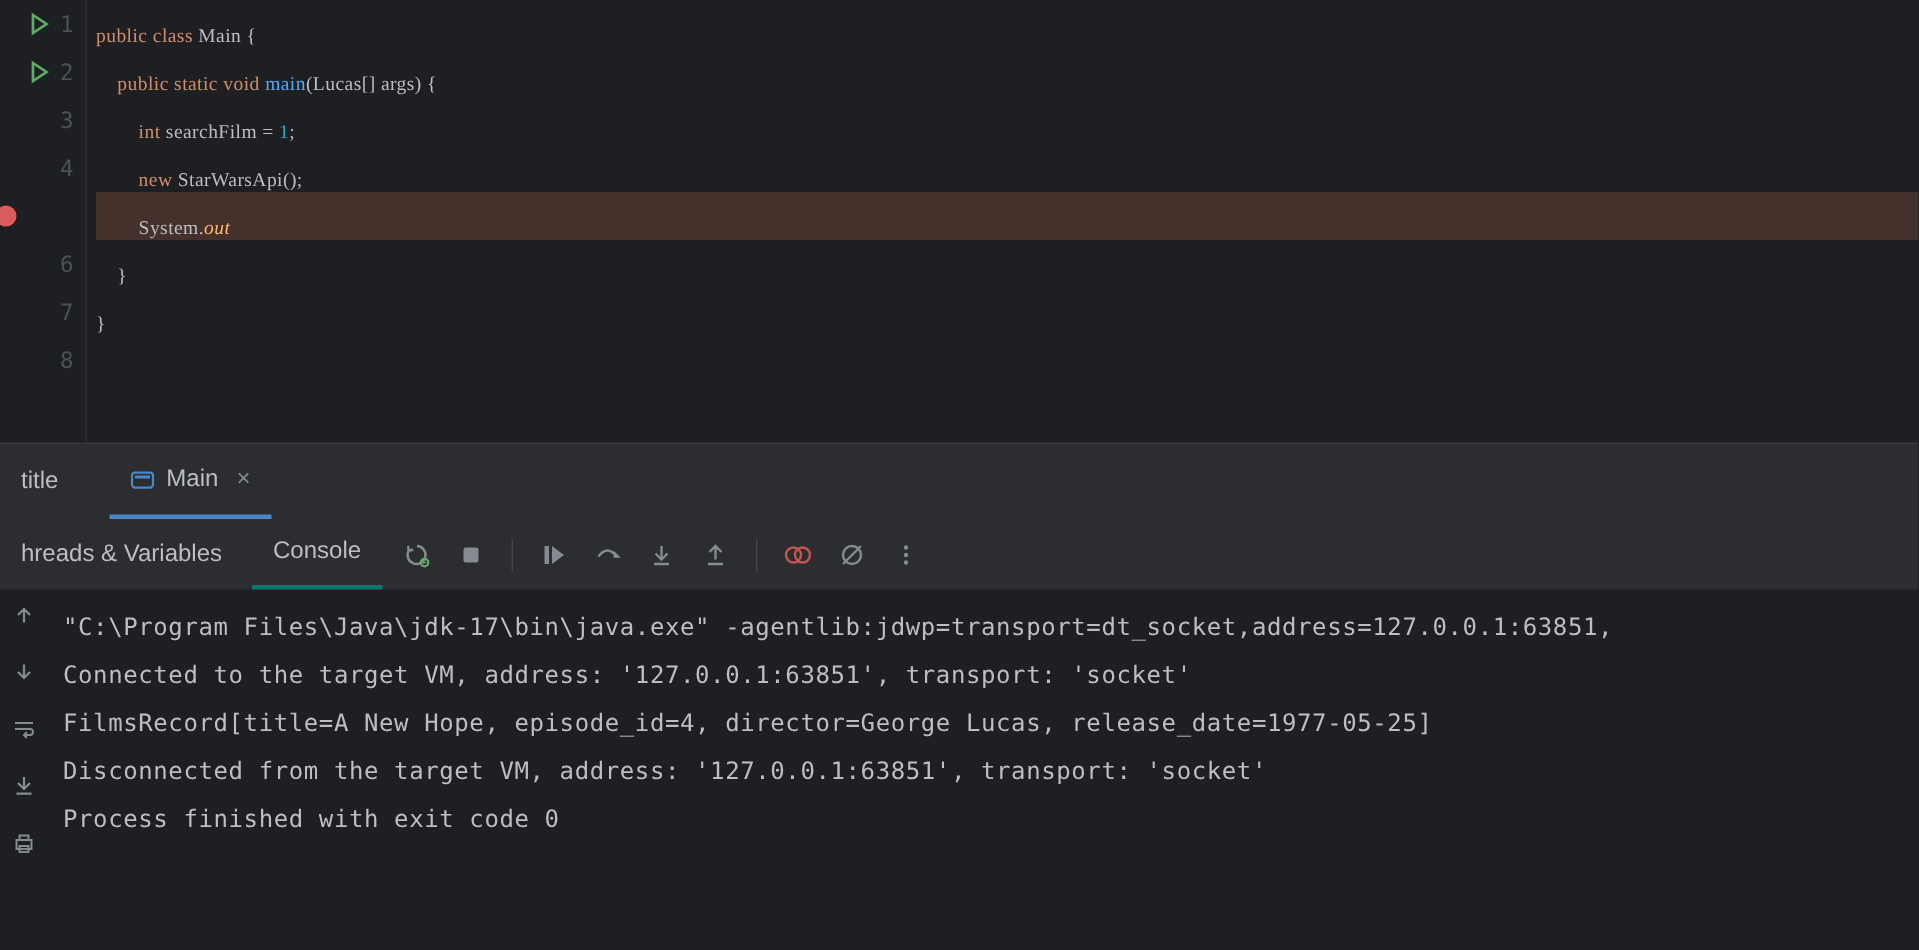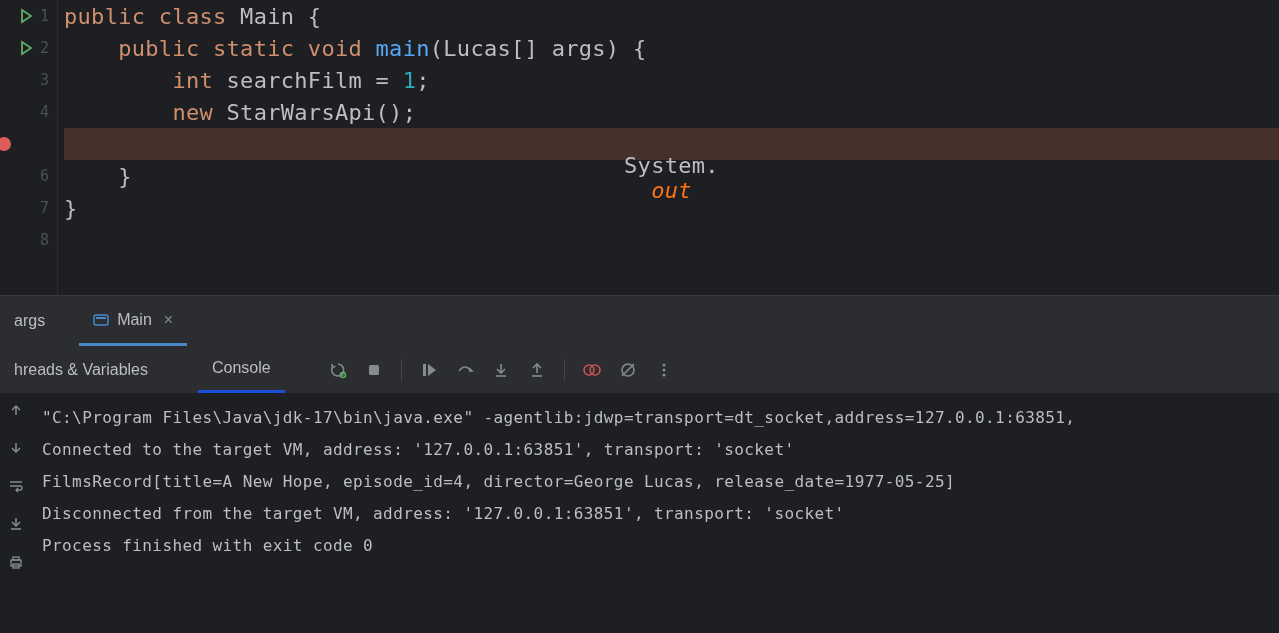--- a/index.html
+++ b/index.html
@@ -53,34 +53,34 @@
   position: absolute;
   left: -3px;
 }
 .code-area {
   flex: 1;
   padding-left: 6px;
 }
 .code-line {
   height: 32px;
   display: flex;
-  align-items: center;
+  align-items: flex-end;
   white-space: pre;
-  font-size: 22px;
+  font-size: 13px;
   letter-spacing: 0.3px;
+  font-family: Liberation Serif, serif;
 }
 .code-line.bp-line {
   background: #45302b;
-  flex-direction: column;
 }
 .kw { color: #cf8e6d; }
 .cls { color: #bcbec4; }
 .method { color: #56a8f5; }
 .num { color: #2aacb8; }
-.field-italic { color: #f97316; font-style: italic; }
+.field-italic { color: #fdba74; font-style: italic; }
 .punct { color: #bcbec4; }
 
 .panel-divider {
   height: 1px;
   background: #393b40;
 }
 
 .debug-tabs {
   height: 50px;
   display: flex;
@@ -114,34 +114,34 @@
   width: 16px;
   height: 16px;
 }
 
 .toolbar-row {
   height: 48px;
   display: flex;
   align-items: center;
   background: #2b2d30;
   padding-left: 0;
-  gap: 36px;
+  gap: 6px;
   border-bottom: 1px solid #1e1f22;
 }
 .toolbar-tab {
   color: #bcbec4;
   font-size: 16px;
   padding: 0 14px;
   font-family: -apple-system, 'Segoe UI', sans-serif;
   height: 100%;
   display: flex;
   align-items: center;
 }
 .toolbar-tab.active {
-  border-bottom: 3px solid #1d4ed8;
+  border-bottom: 3px solid #0f766e;
 }
 .toolbar-icons {
   display: flex;
   align-items: center;
   gap: 18px;
   margin-left: 8px;
 }
 .tb-icon {
   width: 18px;
   height: 18px;
@@ -233,21 +233,21 @@
     <div class="code-line bp-line"><span>        </span><span class="punct">System.</span><span class="field-italic">out</span></div>
     <div class="code-line"><span>    </span><span class="punct">}</span></div>
     <div class="code-line"><span class="punct">}</span></div>
     <div class="code-line"><span></span></div>
   </div>
 </div>
 
 <div class="panel-divider"></div>
 
 <div class="debug-tabs">
-  <div class="debug-tab">args</div>
+  <div class="debug-tab">title</div>
   <div class="debug-tab main-tab">
     <span class="app-icon">
       <svg viewBox="0 0 16 16">
           <rect x="1" y="3" width="14" height="10" rx="2" fill="none" stroke="#4a88c7" stroke-width="1.5"></rect>
           <rect x="3" y="5" width="10" height="2" fill="#4a88c7"></rect>
         </svg>
     </span>
     <span>Main</span>
     <span class="close-x">×</span>
   </div>

